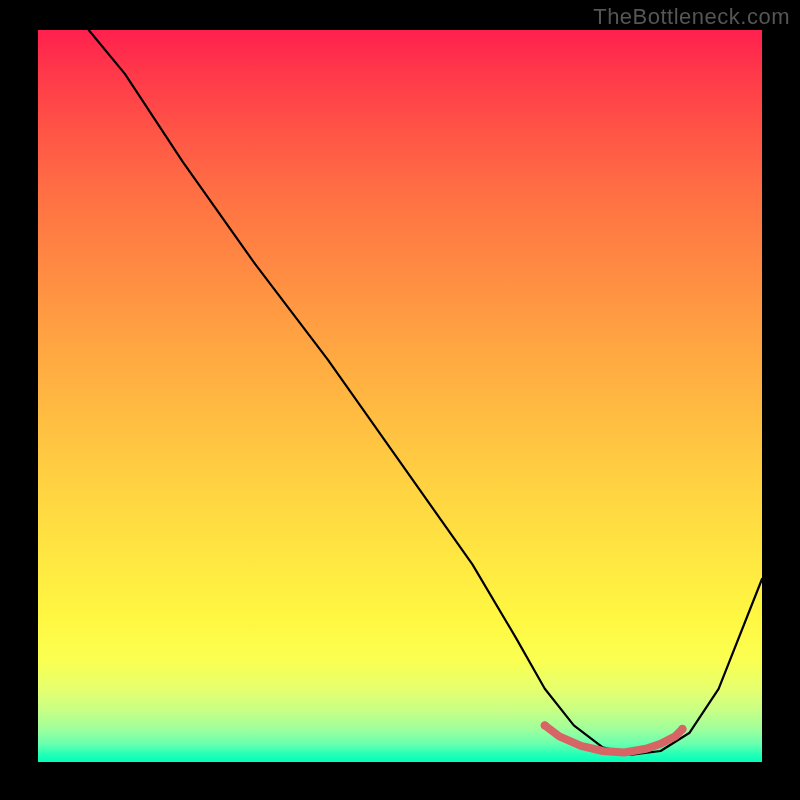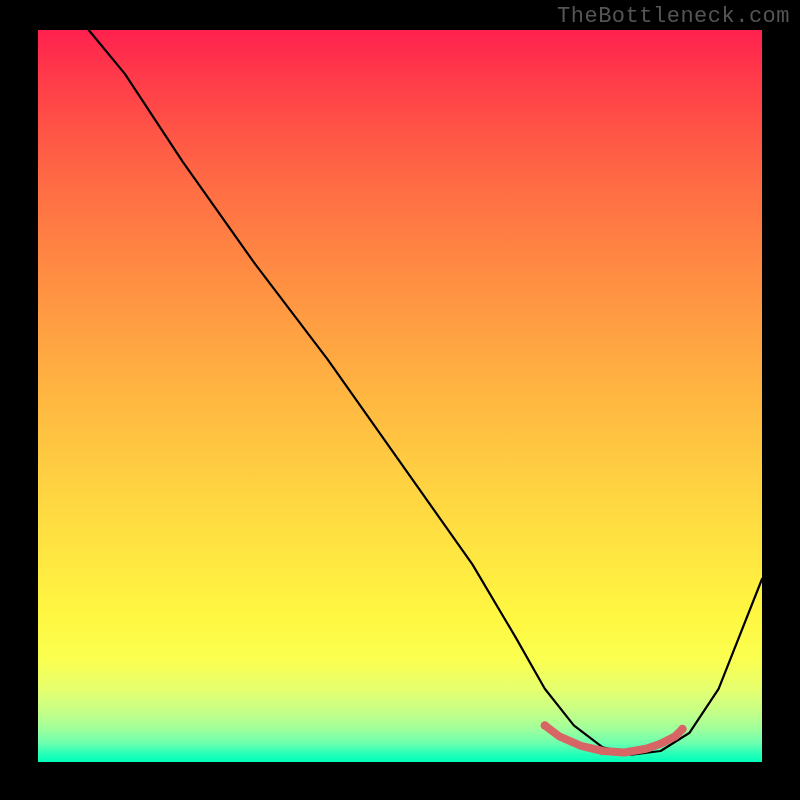--- a/index.html
+++ b/index.html
@@ -19,21 +19,20 @@
   }
   .watermark {
     position: absolute;
     top: 4px;
     right: 10px;
     color: #555;
     font-size: 22px;
     font-weight: 500;
     letter-spacing: 0.5px;
     z-index: 5;
-    font-family: Liberation Mono, monospace;
   }
   .plot-rect {
     position: absolute;
     left: 38px;
     top: 30px;
     width: 724px;
     height: 732px;
     
     background: linear-gradient(to bottom,
       #ff214e 0%,

